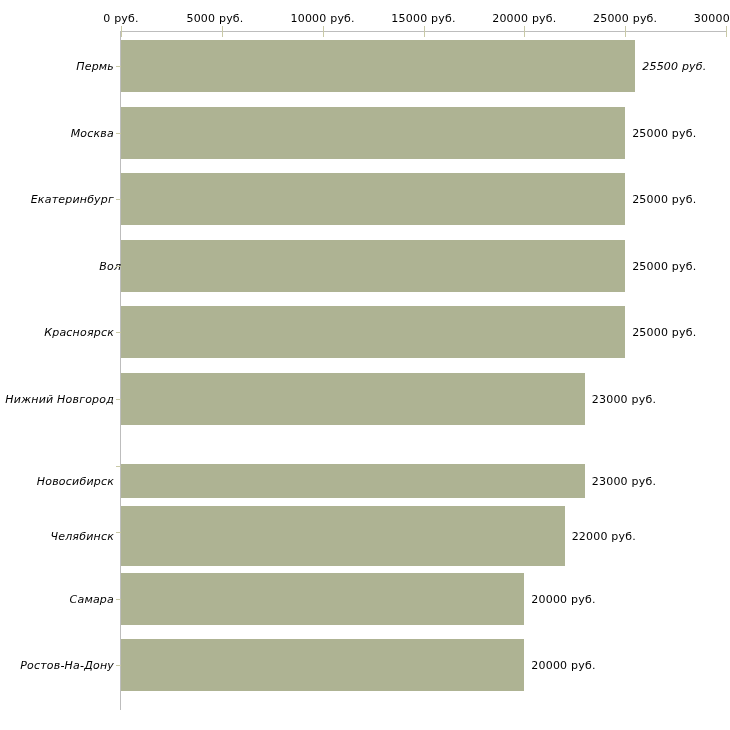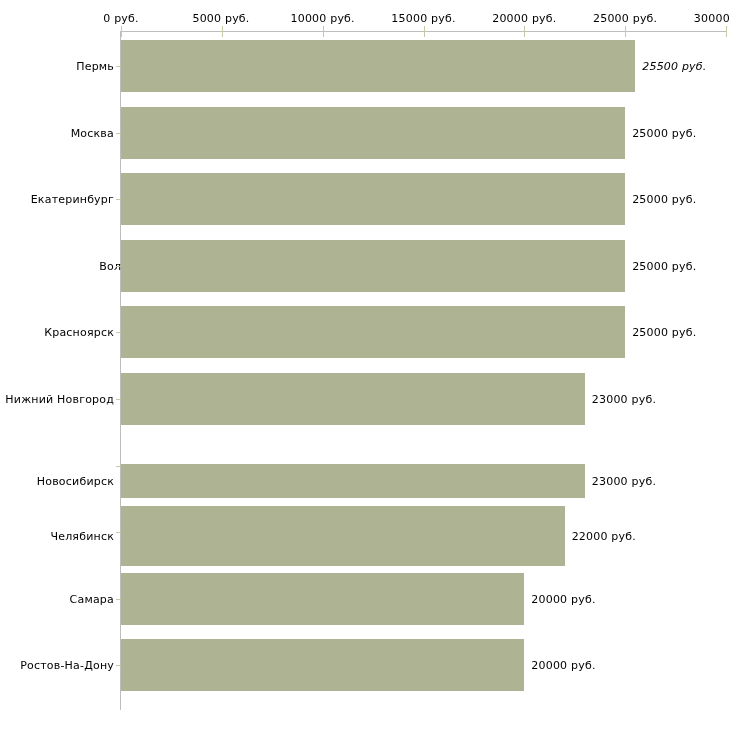--- a/index.html
+++ b/index.html
@@ -94,35 +94,36 @@
   .cat-label {
     position: absolute;
     top: 50%;
     transform: translateY(-50%);
     right: 616px;            
     white-space: nowrap;
     text-align: right;
     font-size: 11px;
     color: #000000;
     letter-spacing: .2px;
+    font-style: italic;
   }
 </style>
 </head>
 <body>
 
 <div id="chart-root">
 
   <div id="x-axis-line"></div>
   <div id="y-axis-line"></div>
 
   <div id="x-ticks">
       <div class="x-tick" style="left: 121px;"></div>
       <div class="x-tick-label" style="left: 121px;">0 руб.</div>
       <div class="x-tick" style="left: 221.833px;"></div>
-      <div class="x-tick-label" style="left: 221px;">5000 руб.</div>
+      <div class="x-tick-label" style="left: 215px;">5000 руб.</div>
       <div class="x-tick" style="left: 322.667px;"></div>
       <div class="x-tick-label" style="left: 322.667px;">10000 руб.</div>
       <div class="x-tick" style="left: 423.5px;"></div>
       <div class="x-tick-label" style="left: 423.5px;">15000 руб.</div>
       <div class="x-tick" style="left: 524.333px;"></div>
       <div class="x-tick-label" style="left: 524.333px;">20000 руб.</div>
       <div class="x-tick" style="left: 625.167px;"></div>
       <div class="x-tick-label" style="left: 625.167px;">25000 руб.</div>
       <div class="x-tick" style="left: 726px;"></div>
       <div class="x-tick-label" style="left: 726px;">30000 руб.</div>

